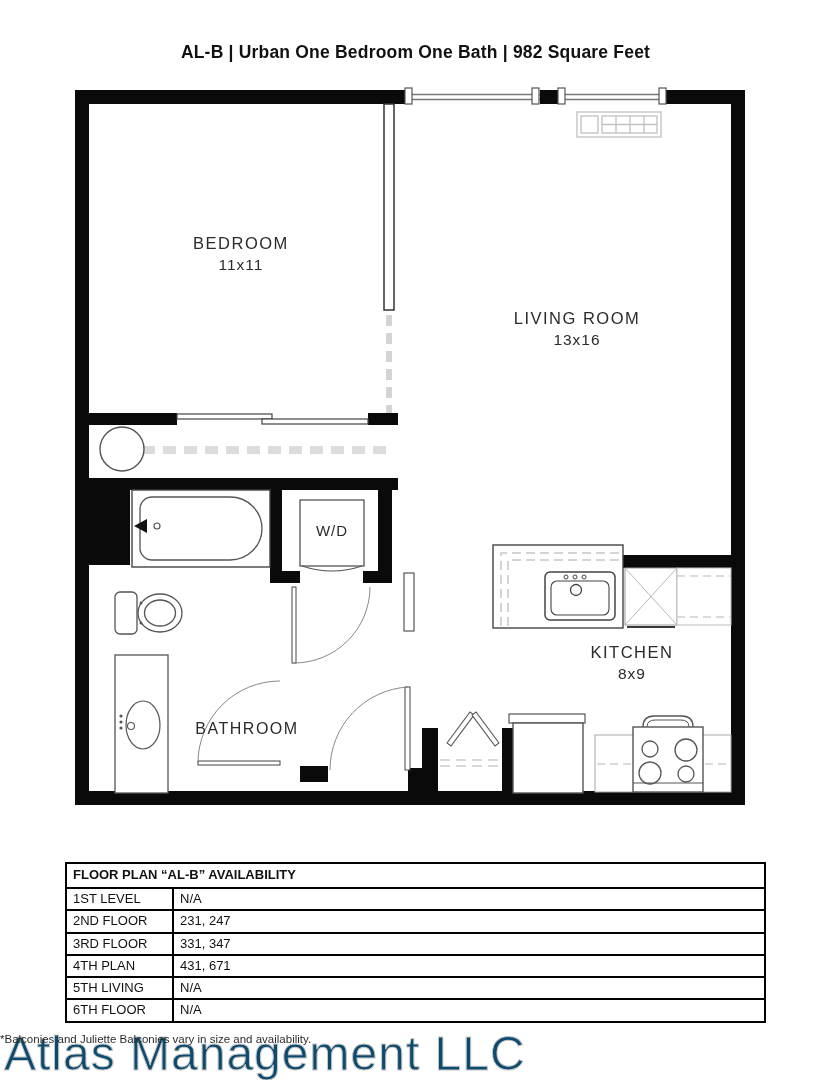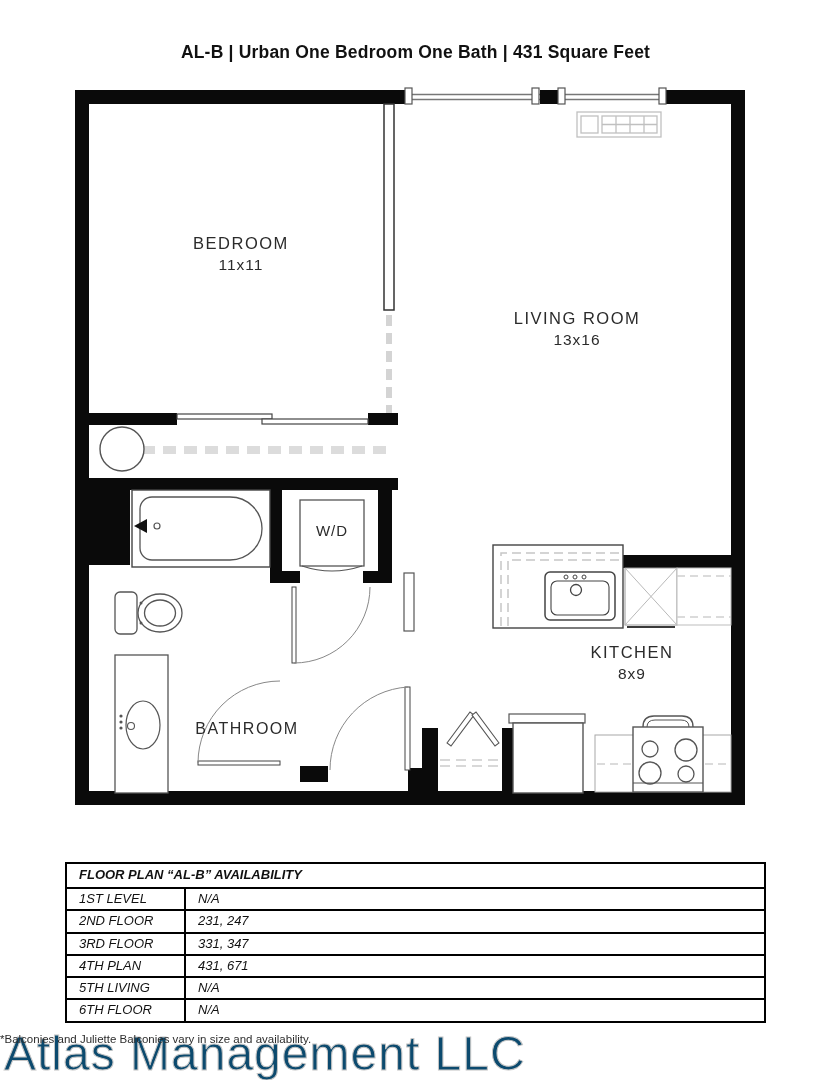--- a/index.html
+++ b/index.html
@@ -4,35 +4,35 @@
 <style>
   html,body{margin:0;padding:0;background:#fff;}
   #page{position:relative;width:831px;height:1080px;background:#fff;overflow:hidden;
         font-family:"Liberation Sans",sans-serif;}
   #page-title{position:absolute;top:42px;left:0;width:831px;text-align:center;
         font-size:17.5px;font-weight:bold;color:#111;letter-spacing:.2px;}
   #plan-svg{position:absolute;left:0;top:0;width:831px;height:1080px;}
   .plan-label{font-family:"Liberation Sans",sans-serif;fill:#2b2b2b;letter-spacing:1.5px;}
   .plan-dims{font-family:"Liberation Sans",sans-serif;fill:#2b2b2b;letter-spacing:1px;}
   #availability{position:absolute;left:65px;top:862px;width:701px;border-collapse:collapse;}
-  #availability td{border:2px solid #000;font-size:13px;color:#111;padding:2px 12px;line-height:1.25;font-style:italic;}
+  #availability td{border:2px solid #000;font-size:13px;color:#111;padding:2px 6px;line-height:1.25;}
   #availability td.tbl-title{font-weight:bold;height:19px;}
   #availability td.col-h{font-weight:bold;height:17px;}
   #availability td.lvl{width:93px;height:16px;}
   #footnote{position:absolute;left:0;top:1033px;width:831px;text-align:left;
         font-size:11.5px;color:#2d2d2d;z-index:3;}
   #watermark{position:absolute;left:4px;top:1026px;font-size:48px;color:#0c4a6e;
         -webkit-text-stroke:1px #c6c6c6;letter-spacing:1px;z-index:2;white-space:nowrap;}
 </style>
 </head>
 <body>
 
 <div id="page">
 
-  <div id="page-title">AL-B | Urban One Bedroom One Bath | 431 Square Feet</div>
+  <div id="page-title">AL-B | Urban One Bedroom One Bath | 982 Square Feet</div>
 
   <svg id="plan-svg" viewBox="0 0 831 1080" xmlns="http://www.w3.org/2000/svg">
 
     <g fill="#0a0a0a">
       <rect x="75" y="90" width="333" height="14"></rect>
       <rect x="540" y="90" width="18" height="14"></rect>
       <rect x="666" y="90" width="79" height="14"></rect>
       <rect x="75" y="90" width="14" height="715"></rect>
       <rect x="731" y="90" width="14" height="715"></rect>
       <rect x="75" y="791" width="670" height="14"></rect>

